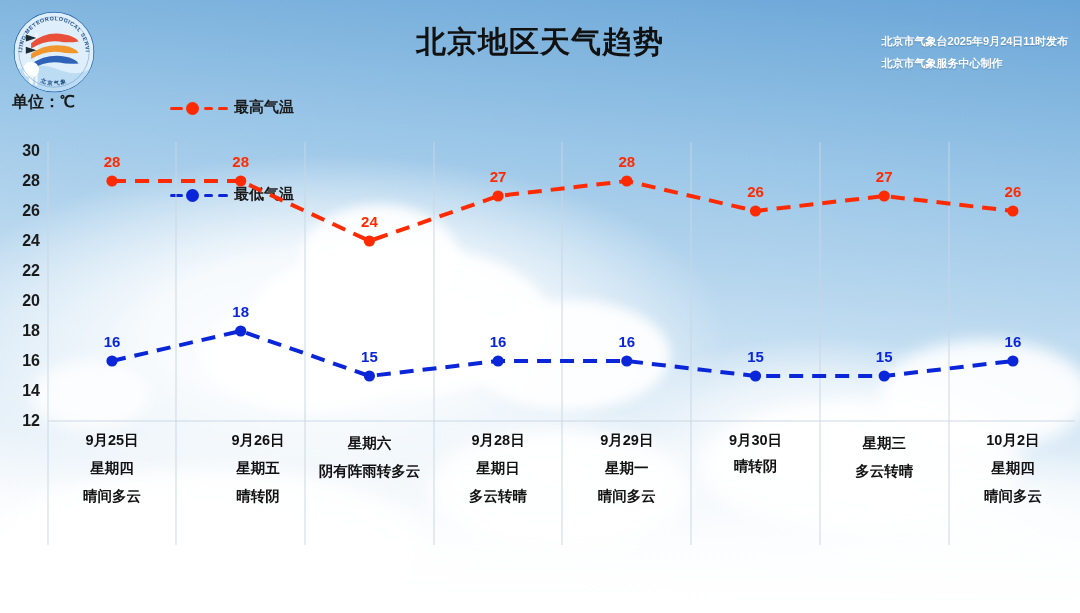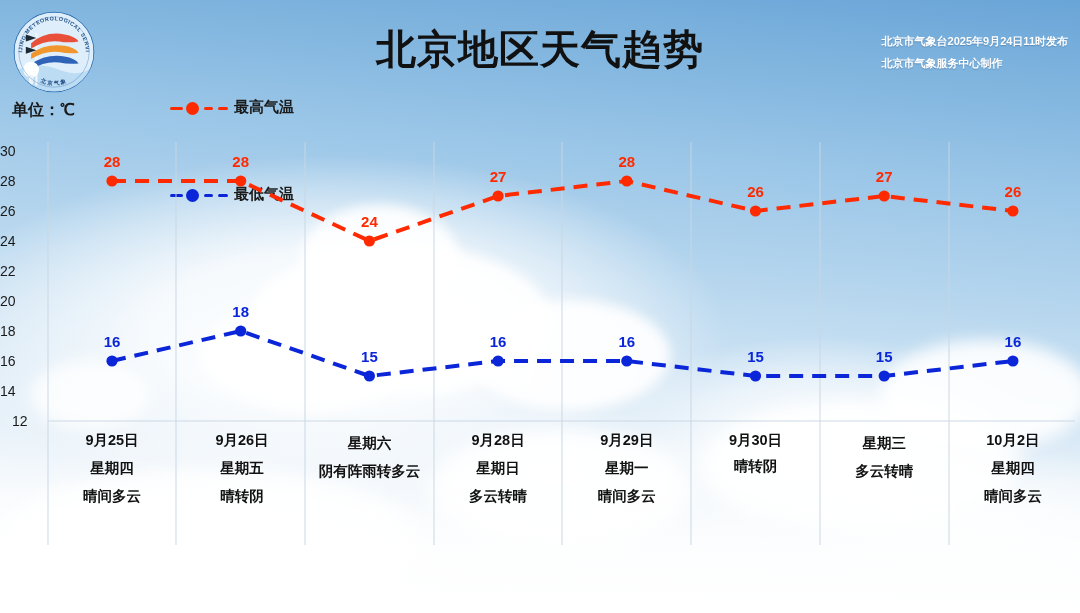--- a/index.html
+++ b/index.html
@@ -37,34 +37,34 @@
     pointer-events: none;
   }
 
   
   #logo { position: absolute; left: 10px; top: 8px; width: 88px; height: 88px; }
 
   
   #chart-title {
     position: absolute; left: 0; top: 22px; width: 1080px;
     text-align: center;
-    font-size: 40px; font-weight: bold; color: #111;
+    font-size: 30px; font-weight: bold; color: #111;
     letter-spacing: 1px;
   }
   #publisher {
     position: absolute; right: 12px; top: 30px;
     text-align: left;
     font-size: 11px; font-weight: bold; color: #fff;
     line-height: 22px;
     text-shadow: 0 1px 1px rgba(40,80,120,0.35);
   }
   #publisher div { white-space: nowrap; }
 
   #unit-label {
-    position: absolute; left: 12px; top: 100px;
+    position: absolute; left: 12px; top: 92px;
     font-size: 16px; font-weight: bold; color: #1a1a1a; font-family: Liberation Serif, serif;
   }
 
   
   #legend { position: absolute; left: 170px; top: 98px; display: flex; gap: 68px; align-items: center; flex-direction: column; }
   .legend-item { display: flex; align-items: center; gap: 6px; }
   .legend-mark { position: relative; width: 58px; height: 14px; }
   .legend-mark .seg {
     position: absolute; top: 6px; height: 3.5px; border-radius: 2px;
   }
@@ -73,22 +73,22 @@
   .legend-mark .s3 { left: 48px; width: 10px; }
   .legend-mark .dot {
     position: absolute; left: 16px; top: 1.5px;
     width: 13px; height: 13px; border-radius: 50%;
   }
   .legend-text { font-size: 15px; font-weight: bold; color: #1a1a1a; }
 
   
   #plot { position: absolute; left: 0; top: 0; width: 1080px; height: 613px; }
   .ytick {
-    position: absolute; width: 40px; text-align: left;
-    font-size: 14px; font-weight: normal; color: #1a1a1a;
+    position: absolute; width: 40px; text-align: right;
+    font-size: 16px; font-weight: bold; color: #1a1a1a;
     transform: translateY(-50%);
   }
 
   
   .pt-label {
     position: absolute; transform: translate(-50%, -100%);
     font-size: 15px; font-weight: bold; white-space: nowrap;
   }
   .pt-label.hi { color: #ff2a00; }
   .pt-label.lo { color: #0a26d8; }
@@ -216,21 +216,21 @@
     <div id="ytick-group">
         <div class="ytick" style="left: 0px; top: 151px;">30</div>
         <div class="ytick" style="left: 0px; top: 181px;">28</div>
         <div class="ytick" style="left: 0px; top: 211px;">26</div>
         <div class="ytick" style="left: 0px; top: 241px;">24</div>
         <div class="ytick" style="left: 0px; top: 271px;">22</div>
         <div class="ytick" style="left: 0px; top: 301px;">20</div>
         <div class="ytick" style="left: 0px; top: 331px;">18</div>
         <div class="ytick" style="left: 0px; top: 361px;">16</div>
         <div class="ytick" style="left: 0px; top: 391px;">14</div>
-        <div class="ytick" style="left: 0px; top: 421px; margin-left: 12px;">12</div>
+        <div class="ytick" style="left: 0px; top: 421px;">12</div>
       </div>
     <div id="label-group">
         <div class="pt-label hi" style="left: 112px; top: 170px;">28</div>
         <div class="pt-label hi" style="left: 240.7px; top: 170px;">28</div>
         <div class="pt-label hi" style="left: 369.4px; top: 230px;">24</div>
         <div class="pt-label hi" style="left: 498.1px; top: 185px;">27</div>
         <div class="pt-label hi" style="left: 626.8px; top: 170px;">28</div>
         <div class="pt-label hi" style="left: 755.5px; top: 200px;">26</div>
         <div class="pt-label hi" style="left: 884.2px; top: 185px;">27</div>
         <div class="pt-label hi" style="left: 1012.9px; top: 200px;">26</div>
@@ -242,21 +242,21 @@
         <div class="pt-label lo" style="left: 755.5px; top: 365px;">15</div>
         <div class="pt-label lo" style="left: 884.2px; top: 365px;">15</div>
         <div class="pt-label lo" style="left: 1012.9px; top: 350px;">16</div>
       </div>
     <div id="xcol-group">
         <div class="daycol" style="left: 48px;">
           <div class="d-date">9月25日</div>
           <div class="d-week">星期四</div>
           <div class="d-cond">晴间多云</div>
         </div>
-        <div class="daycol" style="left: 178px;">
+        <div class="daycol" style="left: 194px;">
           <div class="d-date">9月26日</div>
           <div class="d-week">星期五</div>
           <div class="d-cond">晴转阴</div>
         </div>
         <div class="daycol" style="left: 305.4px;">
           <div class="d-week">星期六</div>
           <div class="d-cond">阴有阵雨转多云</div>
         </div>
         <div class="daycol" style="left: 434.1px;">
           <div class="d-date">9月28日</div>

